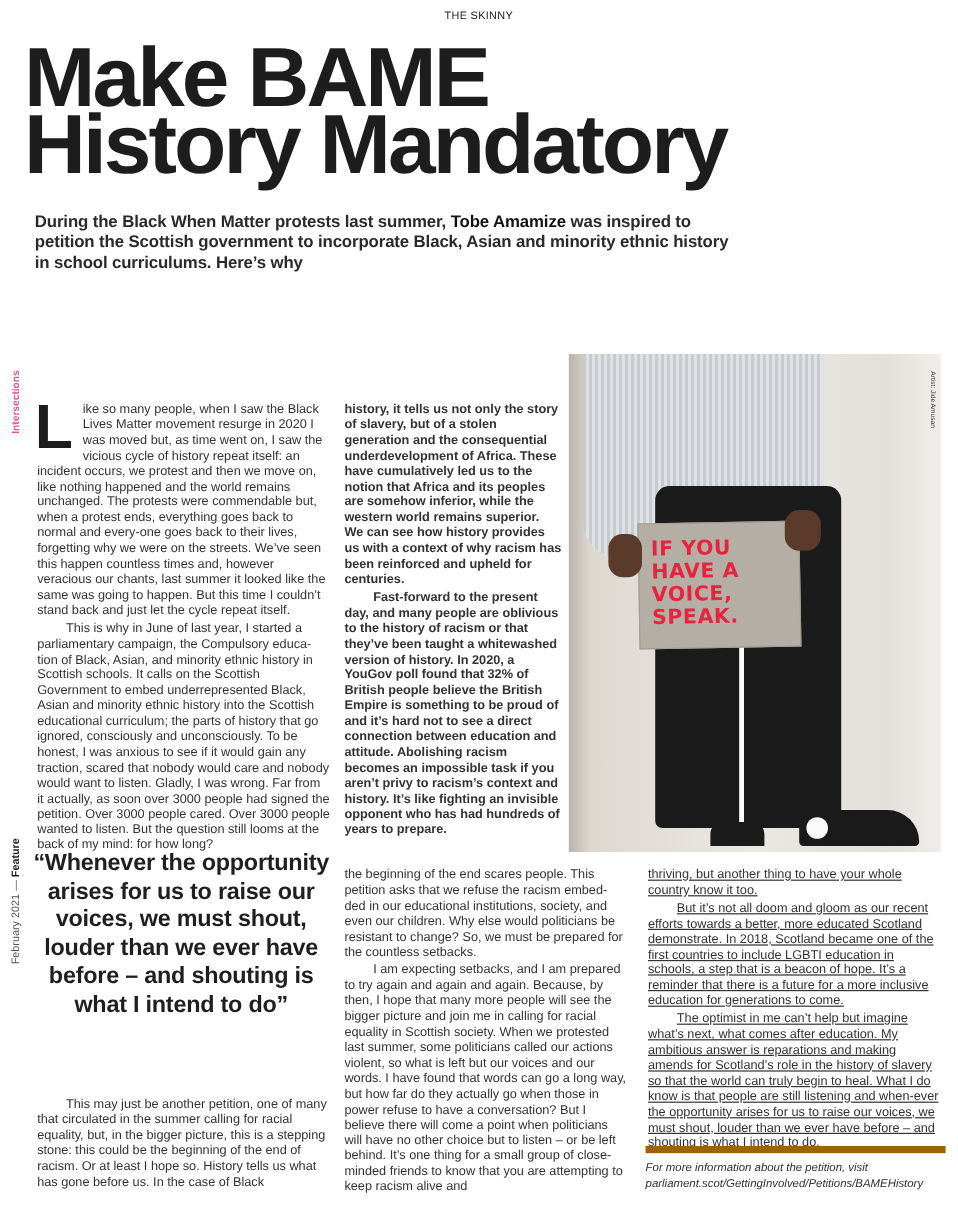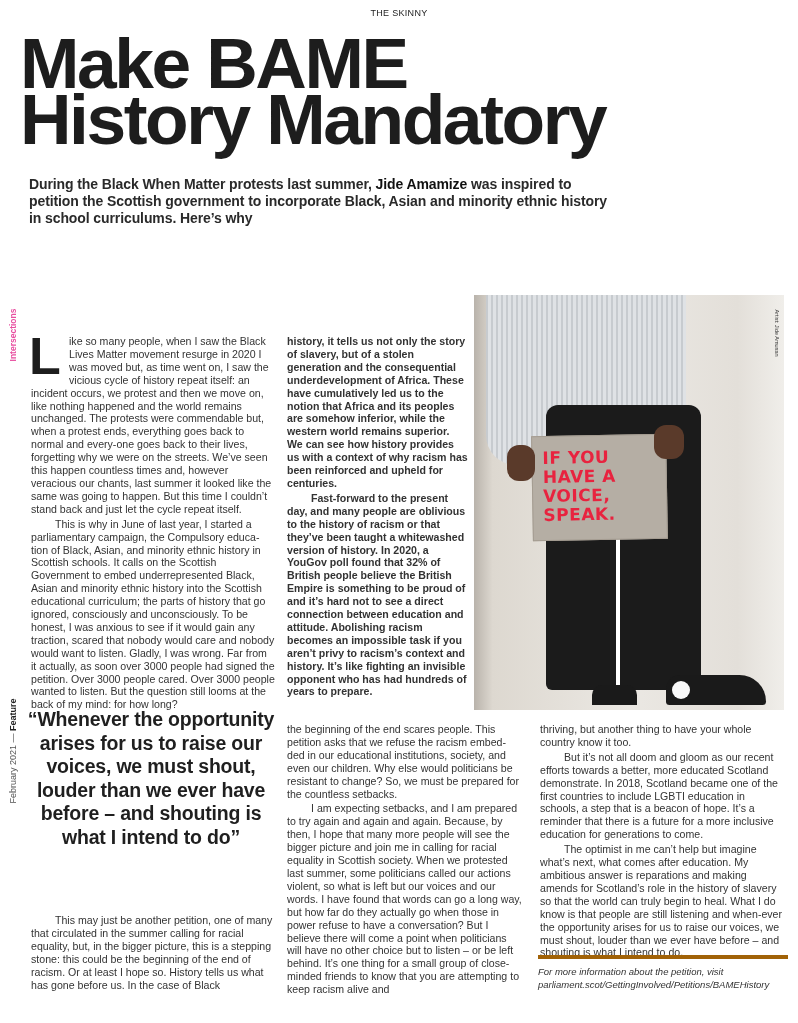--- a/index.html
+++ b/index.html
@@ -46,21 +46,21 @@
 
     .col {
       position: absolute; font-family: "Liberation Sans", sans-serif; font-size: 10.6px;
       line-height: 12.9px; color: #333; text-align: left;
     }
     .col p { margin: 2px; }
     .col p.indent { text-indent: 24px; }
     .col1 { left: 29px; top: 333px; width: 248px; }
     .col2 { left: 285px; top: 333px; width: 185px; font-weight: bold; }
     .col2b { left: 285px; top: 721px; width: 240px; }
-    .col3 { left: 538px; top: 721px; width: 250px; }
+    .col3 { left: 538px; top: 721px; width: 250px; text-decoration: underline; }
     .col1b { left: 29px; top: 912px; width: 248px; }
 
     .dropcap {
       float: left; font-size: 52px; line-height: 40px; font-weight: bold; color: #1d1d1d;
       margin: 3px 6px 0 0; height: 41px; width: 34px; overflow: hidden;
     }
 
     .pullquote {
       position: absolute; left: 26px; top: 708px; width: 250px; text-align: center;
       font-family: "Liberation Sans", sans-serif; font-weight: bold; font-size: 19.5px;
@@ -110,39 +110,39 @@
     }
     .photo .credit {
       position: absolute; right: 2px; top: 5px; width: 10px; height: 70px;
     }
     .photo .credit span {
       position: absolute; left: -30px; top: 30px; width: 70px; text-align: center;
       transform: rotate(90deg); font-size: 5.5px; color: #333; white-space: nowrap;
     }
 
     .footer-note {
-      position: absolute; left: 538px; top: 955px; width: 250px; border-top: 4px solid #a16207; padding-top: 6px;
+      position: absolute; left: 538px; top: 955px; width: 250px; border-top: 6px solid #a16207; padding-top: 6px;
       font-family: "Liberation Sans", sans-serif; font-style: italic; font-size: 9.5px; line-height: 13px; color: #333;
     }
     .pagenum {
       position: absolute; top: 1003px; left: 0; width: 762px; text-align: center;
       font-size: 10px; color: #666; margin-top: 26px;
     }
   </style>
 </head>
 <body>
 
 <div class="masthead">THE SKINNY</div>
 
 <h1 class="headline">
   <span>Make BAME</span>
   <span>History Mandatory</span>
 </h1>
 
-<p class="standfirst"><span>During the Black When Matter protests last summer, </span><b>Jide Amamize</b><span> was inspired to petition the Scottish government to incorporate Black, Asian and minority ethnic history in school curriculums. Here’s why</span></p>
+<p class="standfirst"><span>During the Black When Matter protests last summer, </span><b>Tobe Amamize</b><span> was inspired to petition the Scottish government to incorporate Black, Asian and minority ethnic history in school curriculums. Here’s why</span></p>
 
 <div class="side-section">
   <span>Intersections</span>
 </div>
 
 <div class="side-date">
   <span class="rot"><span>February 2021</span><span> — </span><b>Feature</b></span>
 </div>
 
 <div class="col col1">

